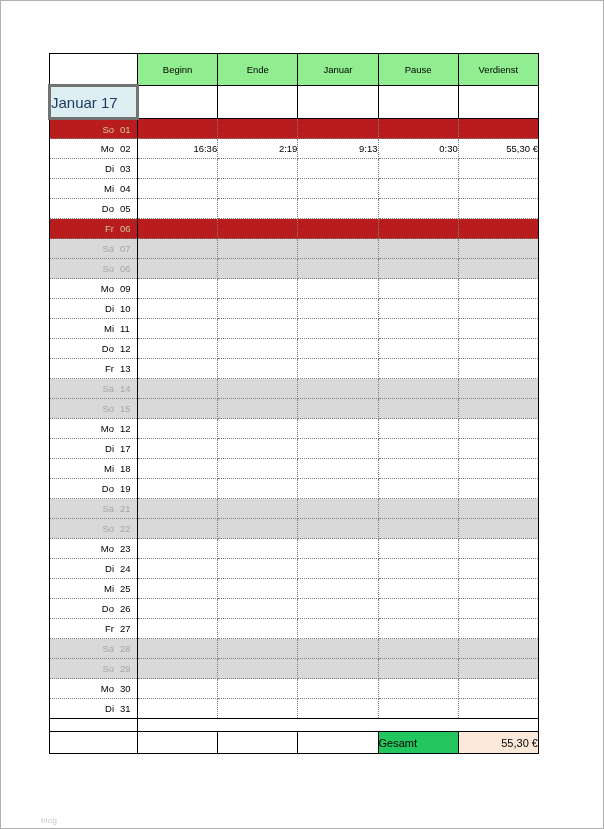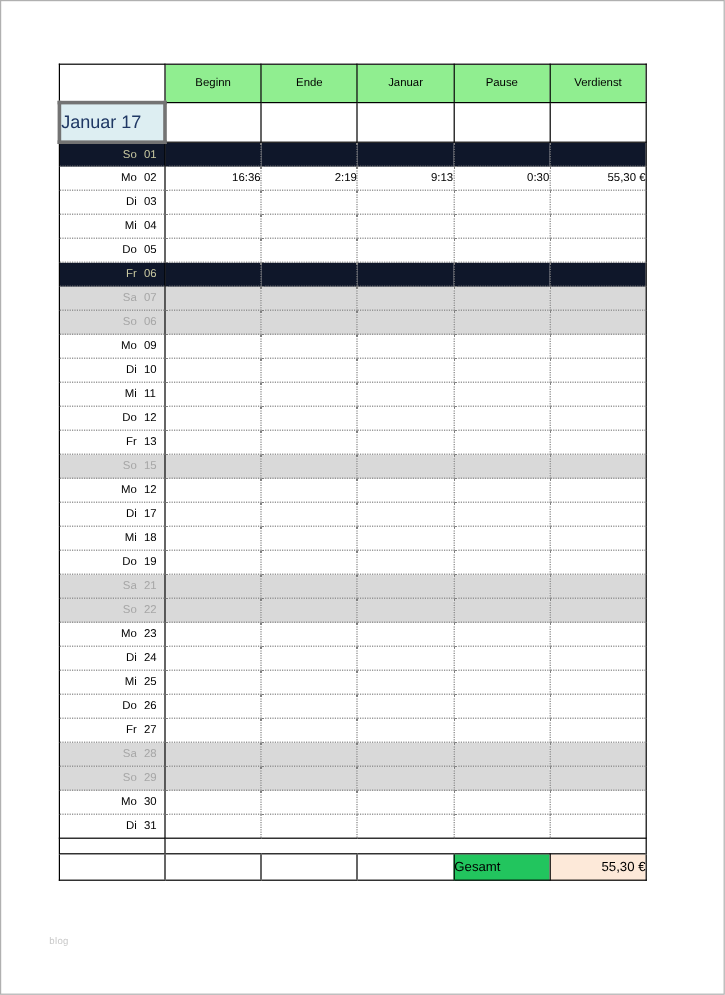--- a/index.html
+++ b/index.html
@@ -109,21 +109,21 @@
     font-size: 9.5px;
     color: #000000;
     vertical-align: middle;
   }
   td.datacell.lastcol {
     border-right: 1px solid #000000;
   }
   
   tr.we td { background: #d9d9d9; color: #a6a6a6; }
   tr.we td.daycell { color: #a6a6a6; }
-  tr.hol td { background: #0f172a; color: #c8c8a0; }
+  tr.hol td { background: #b91c1c; color: #c8c8a0; }
   tr.hol td.daycell { color: #c8c8a0; }
   tr.normal td { background: #ffffff; }
 
   tr.lastday td { border-bottom: 1px solid #000000; }
 
   
   tr.spacer td {
     height: 12px;
     background: #ffffff;
     border: none;
@@ -159,21 +159,21 @@
   }
   tr.underline td {
     height: 6px;
     background: #ffffff;
     border: none;
   }
 
   .watermark {
     position: absolute;
     left: 40px;
-    top: 779px;
+    top: 815px;
     font-size: 8px;
     color: #c9c9c9;
     letter-spacing: 0.3px;
   }
 </style>
 </head>
 <body>
 
 <div class="page">
   <div class="sheet">
@@ -303,20 +303,28 @@
           </tr>
           <tr class="day normal">
             <td class="daycell"><span>Fr</span><span class="dnum">13</span></td>
             <td class="datacell"></td>
             <td class="datacell"></td>
             <td class="datacell"></td>
             <td class="datacell"></td>
             <td class="datacell lastcol"></td>
           </tr>
           <tr class="day we">
+            <td class="daycell"><span>Sa</span><span class="dnum">14</span></td>
+            <td class="datacell"></td>
+            <td class="datacell"></td>
+            <td class="datacell"></td>
+            <td class="datacell"></td>
+            <td class="datacell lastcol"></td>
+          </tr>
+          <tr class="day we">
             <td class="daycell"><span>So</span><span class="dnum">15</span></td>
             <td class="datacell"></td>
             <td class="datacell"></td>
             <td class="datacell"></td>
             <td class="datacell"></td>
             <td class="datacell lastcol"></td>
           </tr>
           <tr class="day normal">
             <td class="daycell"><span>Mo</span><span class="dnum">12</span></td>
             <td class="datacell"></td>

